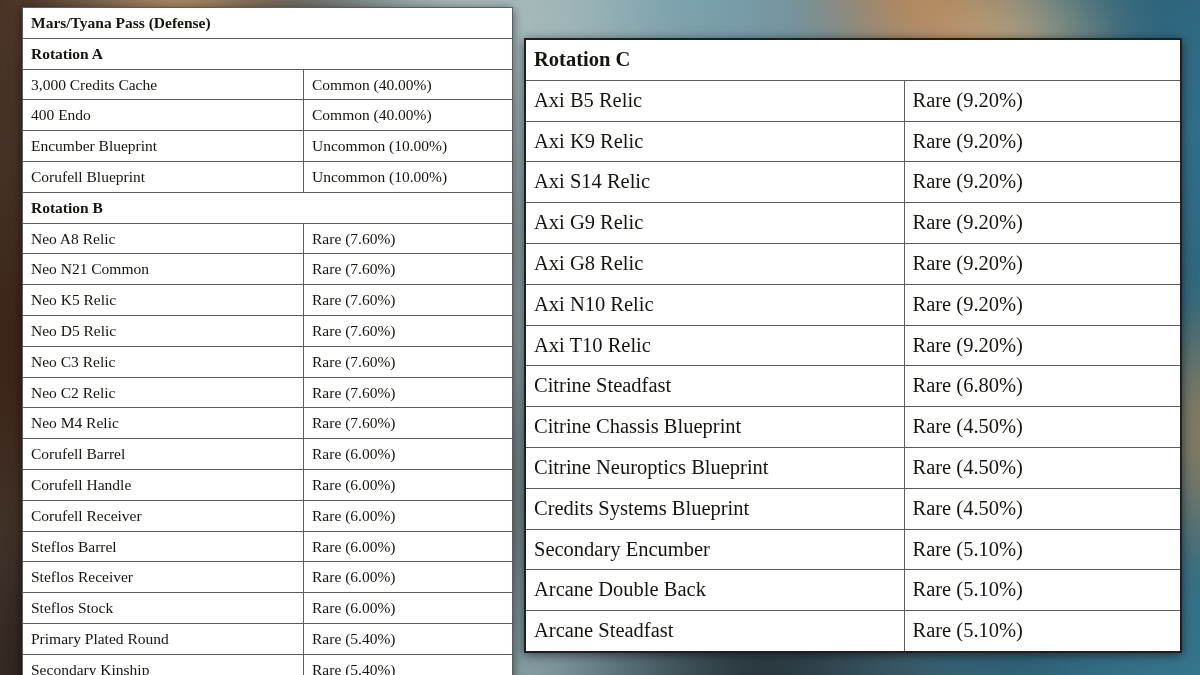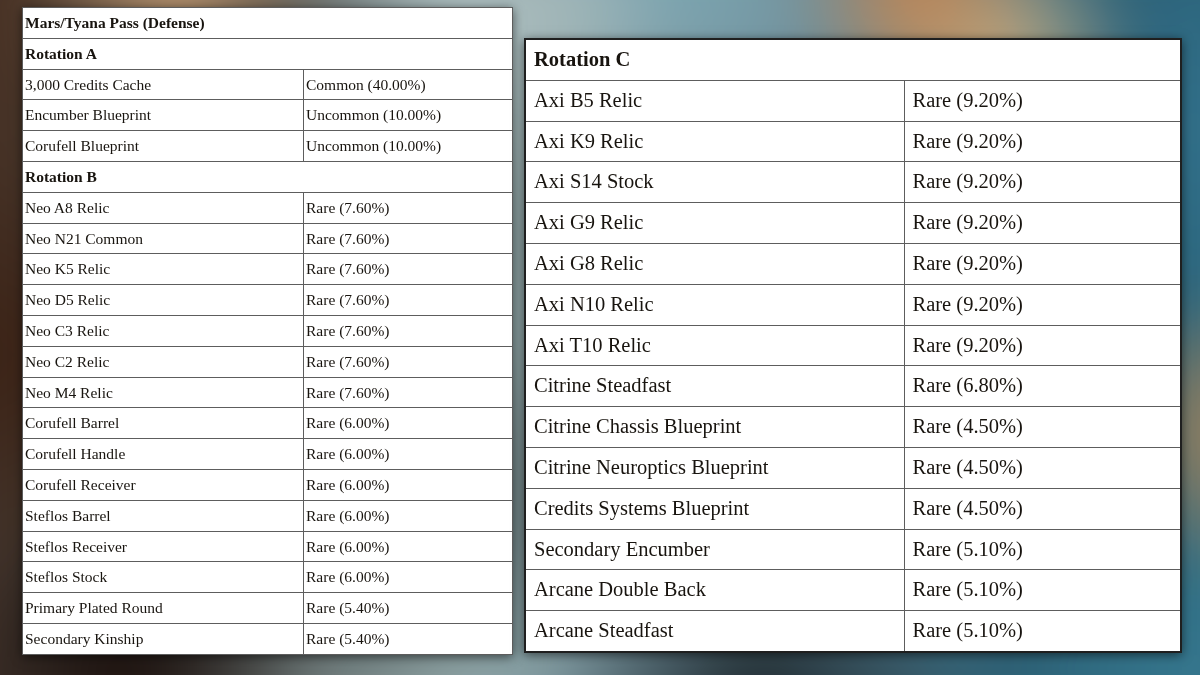--- a/index.html
+++ b/index.html
@@ -60,21 +60,21 @@
   
   #table-left {
     left: 22px;
     top: 7px;
     width: 490px;
     border: 1px solid #2a2a2a;
     font-size: 15.5px;
   }
   #table-left td {
     height: 29.8px;
-    padding: 0 2px;
+    padding: 0 8px;
     line-height: 29.8px;
     margin-left: 28px;
   }
   #table-left col.c-name { width: 281px; }
   #table-left col.c-rate { width: 209px; }
 
   
   #table-right {
     left: 524px;
     top: 38px;
@@ -106,20 +106,24 @@
         <td class="hdr" colspan="2">Mars/Tyana Pass (Defense)</td>
       </tr>
       <tr>
         <td class="hdr" colspan="2">Rotation A</td>
       </tr>
       <tr>
         <td>3,000 Credits Cache</td>
         <td>Common (40.00%)</td>
       </tr>
       <tr>
+        <td>400 Endo</td>
+        <td>Common (40.00%)</td>
+      </tr>
+      <tr>
         <td>Encumber Blueprint</td>
         <td>Uncommon (10.00%)</td>
       </tr>
       <tr>
         <td>Corufell Blueprint</td>
         <td>Uncommon (10.00%)</td>
       </tr>
       <tr>
         <td class="hdr" colspan="2">Rotation B</td>
       </tr>
@@ -197,21 +201,21 @@
       </tr>
       <tr>
         <td>Axi B5 Relic</td>
         <td>Rare (9.20%)</td>
       </tr>
       <tr>
         <td>Axi K9 Relic</td>
         <td>Rare (9.20%)</td>
       </tr>
       <tr>
-        <td>Axi S14 Stock</td>
+        <td>Axi S14 Relic</td>
         <td>Rare (9.20%)</td>
       </tr>
       <tr>
         <td>Axi G9 Relic</td>
         <td>Rare (9.20%)</td>
       </tr>
       <tr>
         <td>Axi G8 Relic</td>
         <td>Rare (9.20%)</td>
       </tr>

